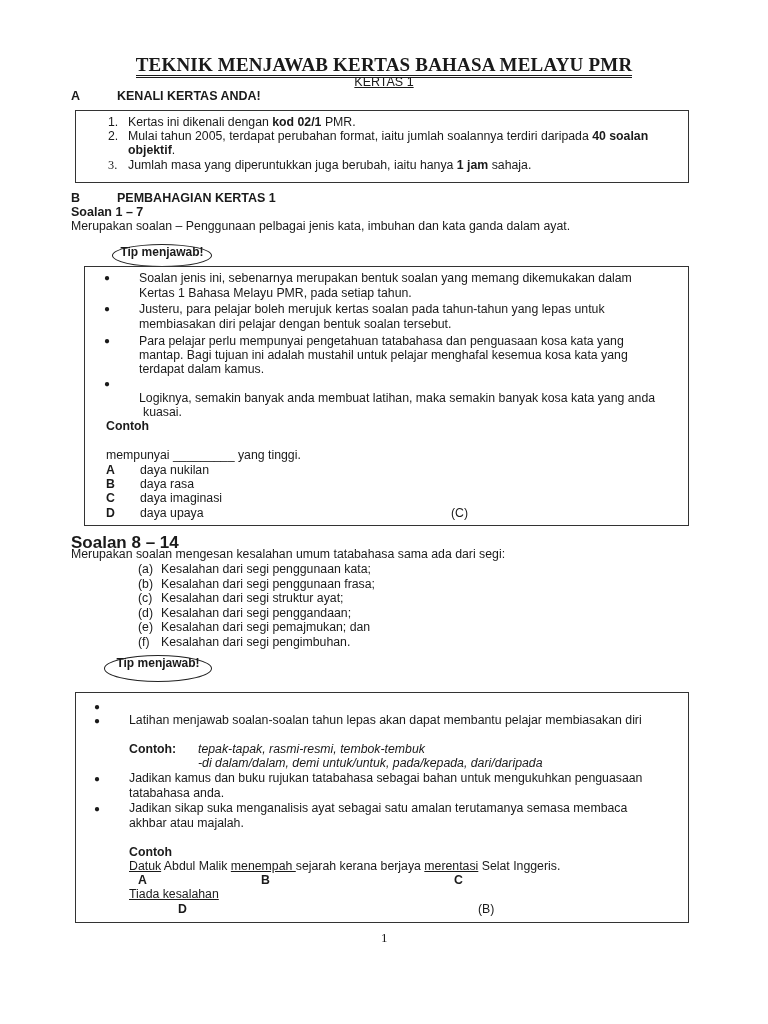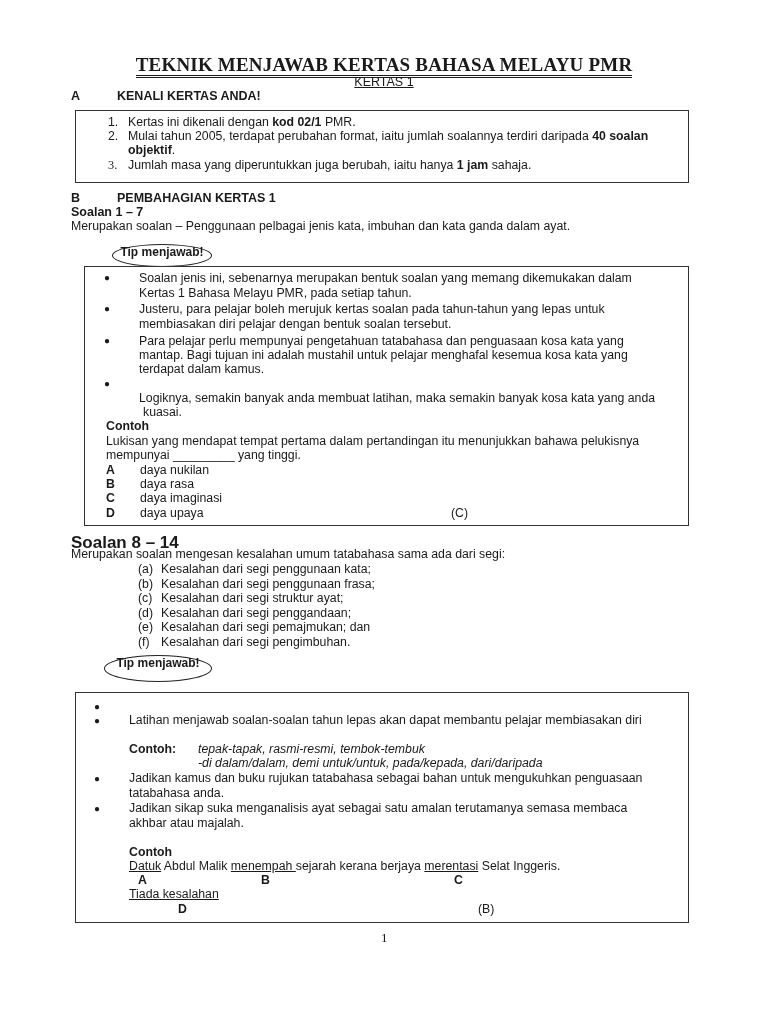--- a/index.html
+++ b/index.html
@@ -79,21 +79,20 @@
   <span class="bullet" style="left:19px; top:68px;">●</span>
   <div class="line" style="left:54px; top:67px;">Para pelajar perlu mempunyai pengetahuan tatabahasa dan penguasaan kosa kata yang</div>
   <div class="line" style="left:54px; top:81px;">mantap. Bagi tujuan ini adalah mustahil untuk pelajar menghafal kesemua kosa kata yang</div>
   <div class="line" style="left:54px; top:95px;">terdapat dalam kamus.</div>
 
   <span class="bullet" style="left:19px; top:111px;">●</span>
   <div class="line" style="left:54px; top:124px;">Logiknya, semakin banyak anda membuat latihan, maka semakin banyak kosa kata yang anda</div>
   <div class="line" style="left:58px; top:138px;">kuasai.</div>
 
   <div class="line" style="left:21px; top:152px; font-weight:bold;">Contoh</div>
-  <div class="line" style="left:21px; top:167px;">Lukisan yang mendapat tempat pertama dalam pertandingan itu menunjukkan bahawa pelukisnya</div>
   <div class="line" style="left:21px; top:181px;">mempunyai _________ yang tinggi.</div>
 
   <div class="line" style="left:21px; top:196px; font-weight:bold;">A</div>
   <div class="line" style="left:55px; top:196px;">daya nukilan</div>
   <div class="line" style="left:21px; top:210px; font-weight:bold;">B</div>
   <div class="line" style="left:55px; top:210px;">daya rasa</div>
   <div class="line" style="left:21px; top:224px; font-weight:bold;">C</div>
   <div class="line" style="left:55px; top:224px;">daya imaginasi</div>
   <div class="line" style="left:21px; top:239px; font-weight:bold;">D</div>
   <div class="line" style="left:55px; top:239px;">daya upaya</div>

